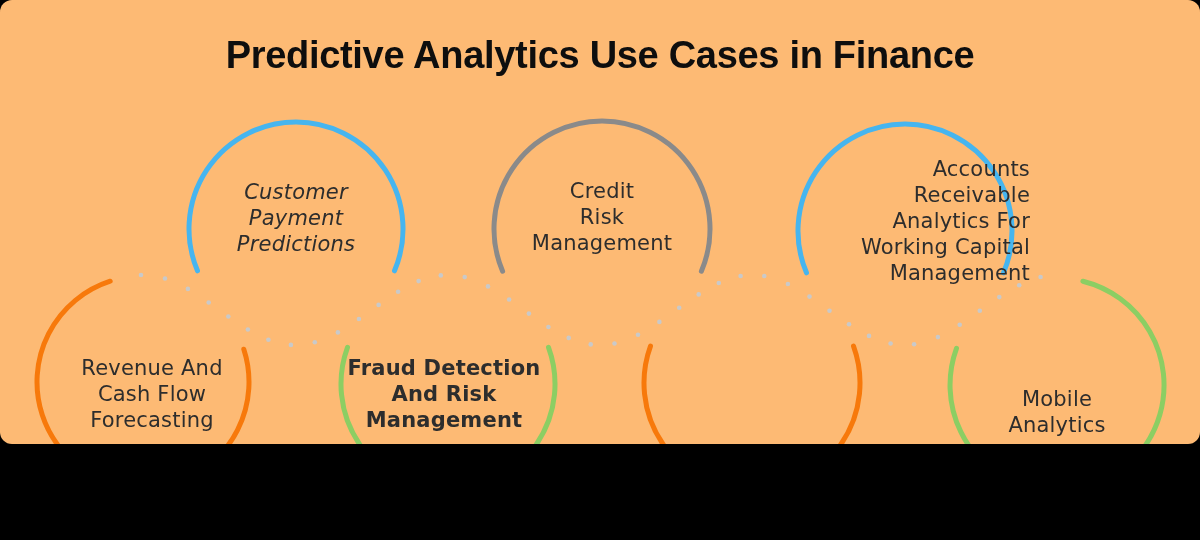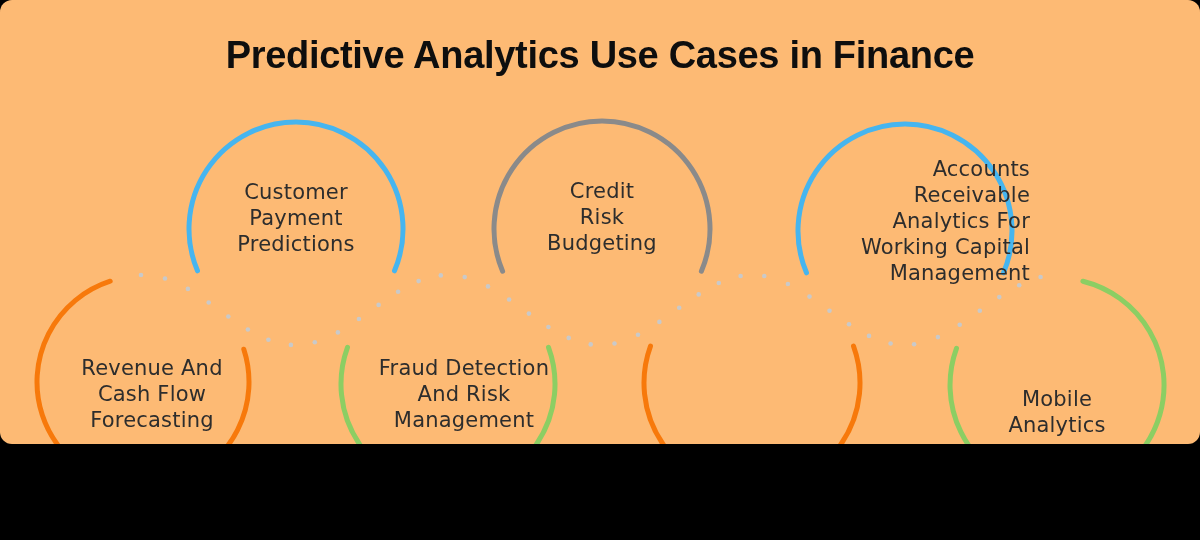--- a/index.html
+++ b/index.html
@@ -102,29 +102,29 @@
         <path d="M 502.6 271.2 A 108 108 0 1 1 701.4 271.2" fill="none" stroke="#8A8A8A" stroke-width="5" stroke-linecap="round"></path>
         <path d="M 853.5 346.1 A 108 108 0 1 1 650.5 346.1" fill="none" stroke="#F7790B" stroke-width="5" stroke-linecap="round"></path>
         <path d="M 806.5 272.8 A 107 107 0 1 1 1003.5 272.8" fill="none" stroke="#46B5EF" stroke-width="5" stroke-linecap="round"></path>
         <path d="M 1082.9 281.2 A 107 107 0 1 1 956.5 348.4" fill="none" stroke="#8CCE63" stroke-width="5" stroke-linecap="round"></path>
       </g>
   </svg>
   <div class="nodes-layer" id="nodes-layer">
       <div class="node-label" style="left: 152px; top: 394px;">Revenue And
 Cash Flow
 Forecasting</div>
-      <div class="node-label" style="left: 296px; top: 218px;">Customer
+      <div class="node-label" style="left: 296px; top: 218px; font-style: italic;">Customer
 Payment
 Predictions</div>
-      <div class="node-label" style="left: 464px; top: 394px;">Fraud Detection
+      <div class="node-label" style="left: 444px; top: 394px; font-weight: bold;">Fraud Detection
 And Risk
 Management</div>
       <div class="node-label" style="left: 602px; top: 217px;">Credit
 Risk
-Budgeting</div>
+Management</div>
       <div class="node-label" style="left: 905px; top: 221px; text-align: right;">Accounts
 Receivable
 Analytics For
 Working Capital
 Management</div>
       <div class="node-label" style="left: 1057px; top: 412px;">Mobile
 Analytics</div>
     </div>
 </div>
 

